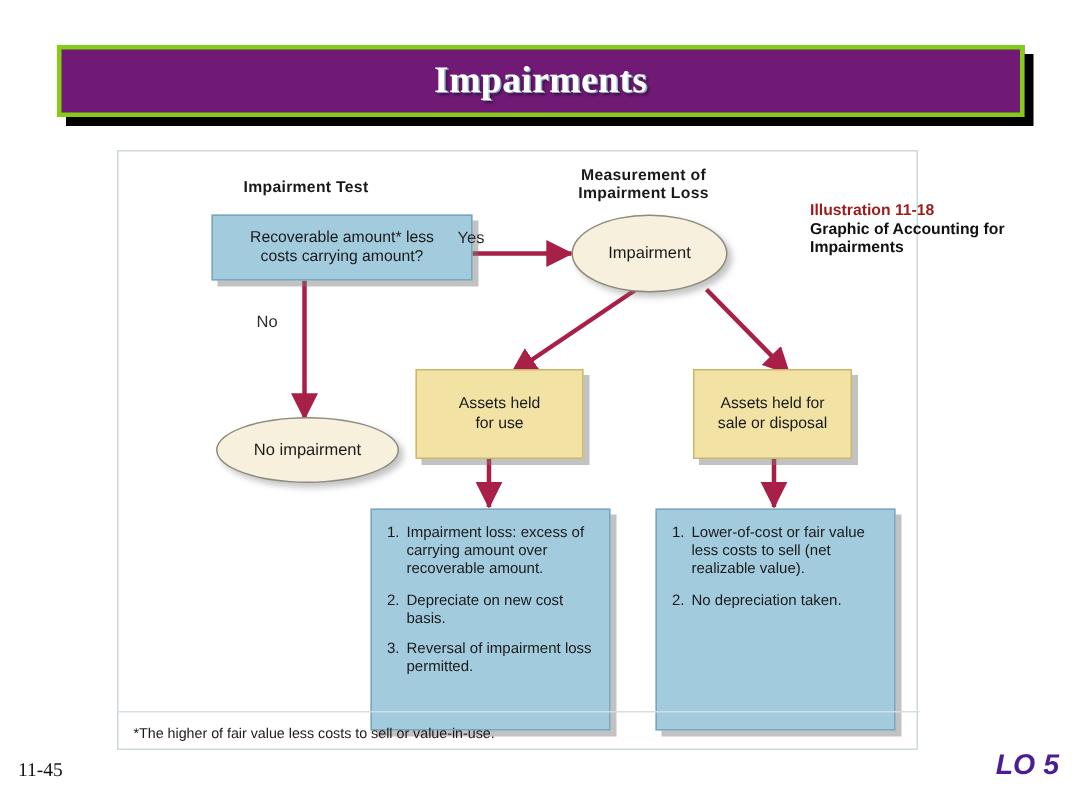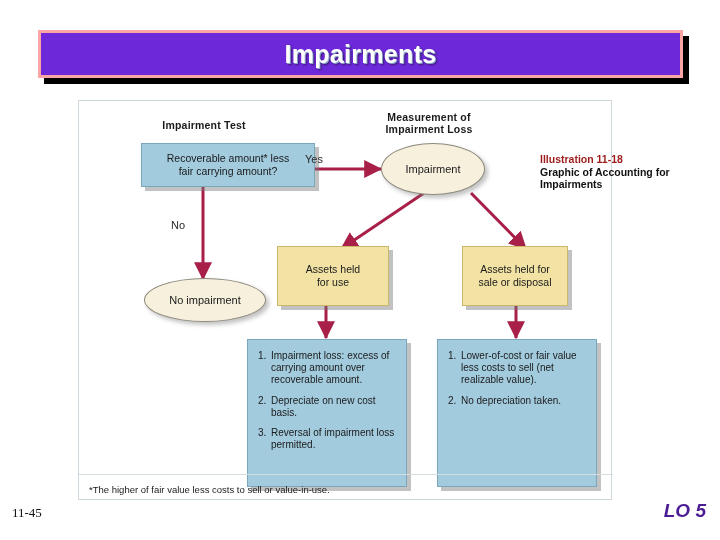--- a/index.html
+++ b/index.html
@@ -7,22 +7,22 @@
     width:720px;height:540px;background:#ffffff;overflow:hidden;
     font-family:"Liberation Sans",sans-serif;position:relative;
   }
   
   .title-shadow{
     position:absolute;left:44px;top:36px;width:645px;height:48px;
     background:#000000;
   }
   .title-bar{
     position:absolute;left:38px;top:30px;width:645px;height:48px;
-    background:#6d28d9;border:3px solid #fca5a5;box-sizing:border-box;
-    display:flex;align-items:center;justify-content:center;
+    background:#701a75;border:3px solid #84cc16;box-sizing:border-box;
+    display:flex;align-items:center;justify-content:center;font-family:Liberation Serif, serif;
   }
   .title-text{
     color:#ffffff;font-size:25px;font-weight:bold;letter-spacing:.3px;
     text-shadow:1px 1px 0 #8aa7c7, 2px 2px 2px rgba(0,0,0,.45);
   }
   
   .panel{
     position:absolute;left:78px;top:100px;width:534px;height:400px;
     background:#ffffff;border:1px solid #cfd8dd;box-sizing:border-box;
   }
@@ -56,21 +56,21 @@
   }
   .footnote{
     position:absolute;left:10px;bottom:6px;font-size:9.5px;color:#1a1a1a;
   }
   .panel-rule{
     position:absolute;left:0;right:0;bottom:26px;height:1px;background:#d4dde2;
   }
   svg.arrows{position:absolute;left:0;top:0;width:534px;height:400px;}
   
   .caption{position:absolute;left:540px;top:134px;width:176px;line-height:12.5px;}
-  .caption-title{color:#9e1b1b;font-size:10.5px;font-weight:bold;display:block;margin-top:19px;}
+  .caption-title{color:#9e1b1b;font-size:10.5px;font-weight:bold;display:block;}
   .caption-sub{color:#111111;font-size:10.5px;font-weight:bold;display:block;}
   
   .page-num{position:absolute;left:12px;top:505px;font-size:13px;color:#111;font-family:Liberation Serif, serif;}
   .lo-tag{position:absolute;right:14px;top:500px;font-size:19px;font-weight:bold;
           font-style:italic;color:#4c1d95;}
   .ol{margin:0;padding:0;list-style:none;}
   .ol li{display:flex;margin-bottom:8px;}
   .ol li .n{width:13px;flex:0 0 13px;}
   .ol li .t{flex:1;}
 </style>
@@ -107,26 +107,26 @@
 
     <div class="col-head" style="left:55px;top:18px;width:140px;">Impairment Test</div>
     <div class="col-head" style="left:290px;top:10px;width:120px;">
       <span>Measurement of</span><br>
       <span>Impairment Loss</span>
     </div>
 
     <div class="box box-blue" style="left:26px;top:42px;width:174px;height:44px;">
       <div>
         <span>Recoverable amount* less</span><br>
-        <span>fair carrying amount?</span>
+        <span>costs carrying amount?</span>
       </div>
     </div>
 
     <div class="edge-label" style="left:226px;top:52px;">Yes</div>
-    <div class="edge-label" style="left:92px;top:118px;">No</div>
+    <div class="edge-label" style="left:92px;top:108px;">No</div>
 
     <div class="ellipse" style="left:302px;top:42px;width:102px;height:50px;">Impairment</div>
 
     <div class="ellipse" style="left:65px;top:177px;width:120px;height:42px;">No impairment</div>
 
     <div class="box box-yellow" style="left:198px;top:145px;width:112px;height:60px;">
       <div>
         <span>Assets held</span><br>
         <span>for use</span>
       </div>

